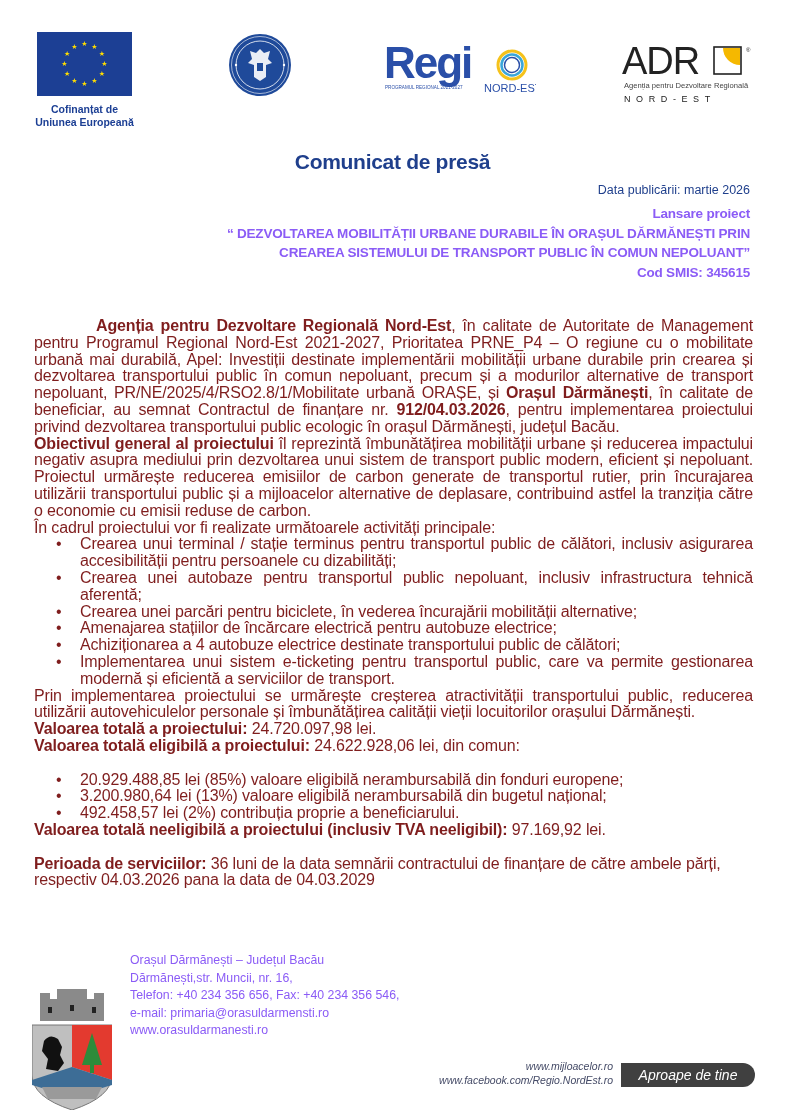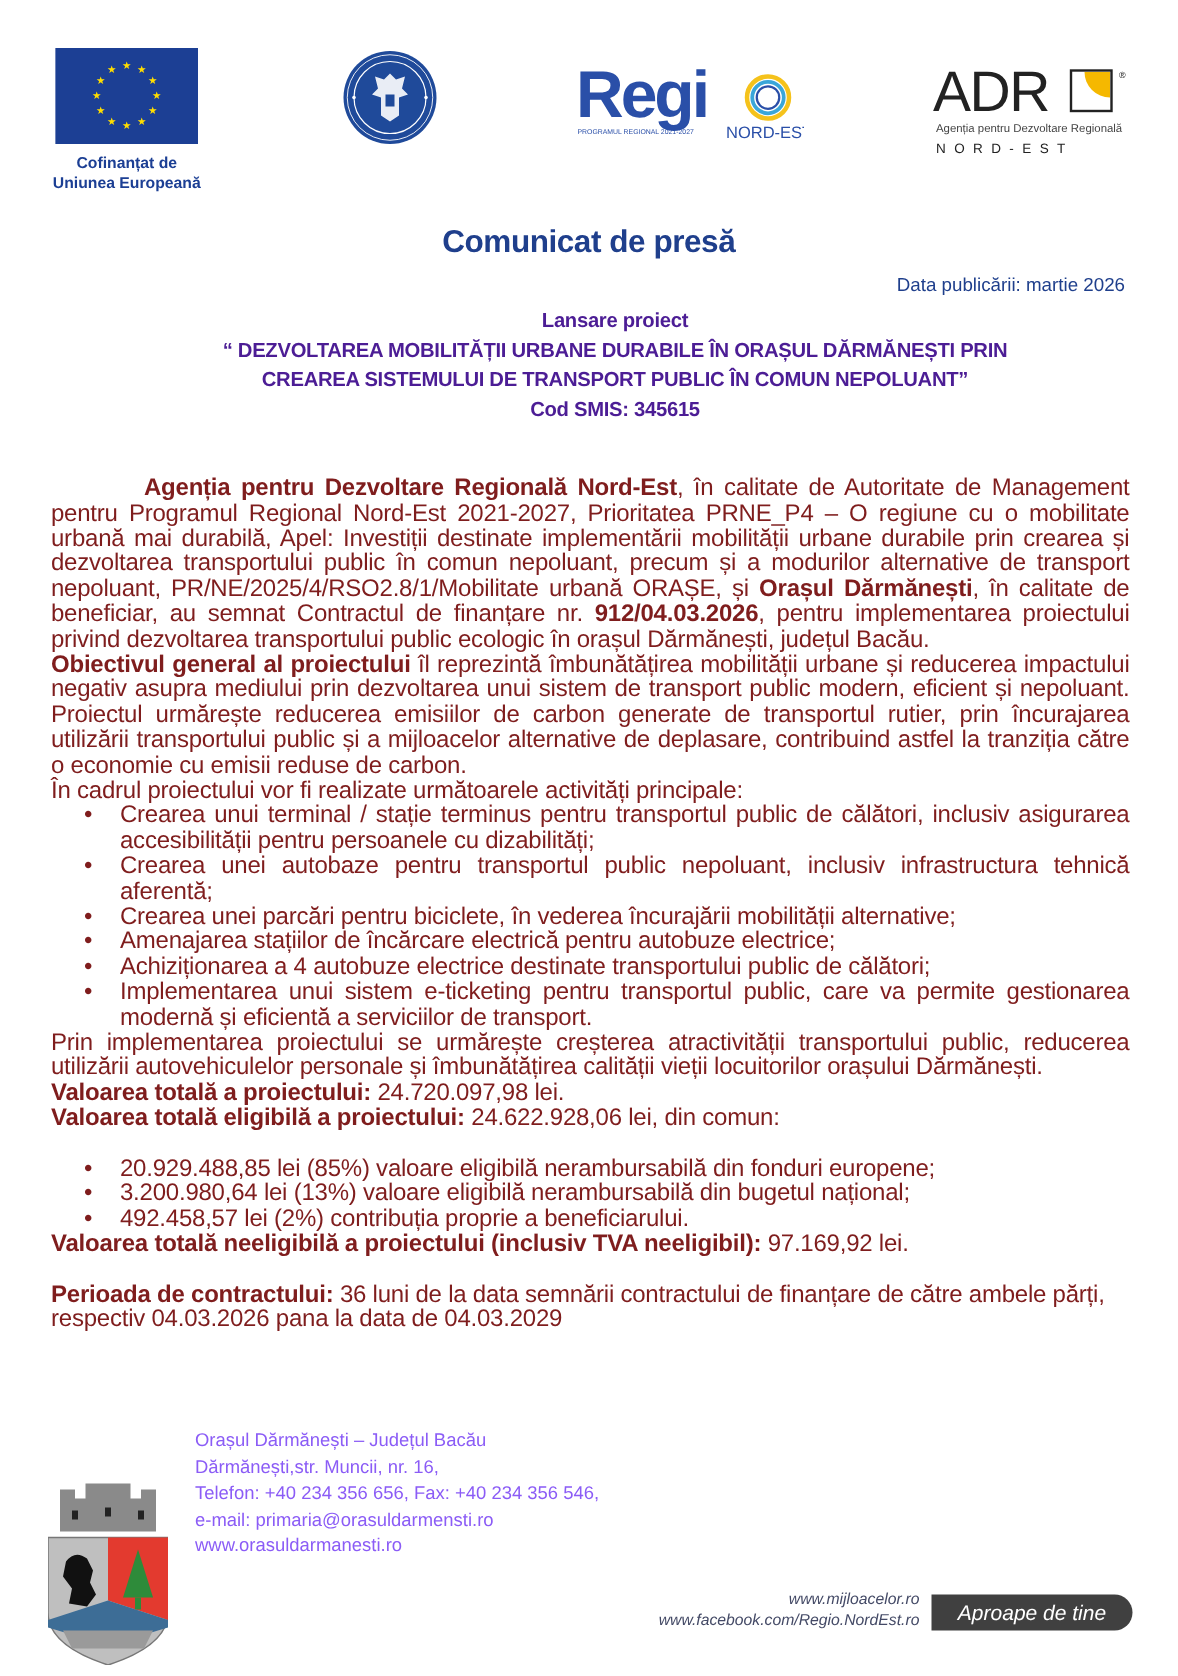--- a/index.html
+++ b/index.html
@@ -11,22 +11,22 @@
   .logo-eu svg { width: 100%; height: 100%; display: block; }
   .eu-caption { position: absolute; left: 22px; top: 103px; width: 125px; text-align: center;
     font-family: "Liberation Sans", sans-serif; font-weight: bold; font-size: 10.5px; line-height: 13px; color: #1c3f94; }
   .logo-gov { position: absolute; left: 228px; top: 33px; width: 64px; height: 64px; }
   .logo-regio { position: absolute; left: 384px; top: 38px; width: 152px; height: 56px; }
   .logo-adr { position: absolute; left: 622px; top: 40px; width: 150px; height: 66px; }
 
   .title { position: absolute; left: 0; width: 785px; top: 150px; text-align: center;
     font-family: "Liberation Sans", sans-serif; font-weight: bold; font-size: 21px; color: #1f3f8c; letter-spacing: -0.3px; }
   .pubdate { position: absolute; right: 35px; top: 183px; font-size: 12.5px; color: #1f3f8c; }
-  .subtitle { position: absolute; left: 70px; width: 680px; top: 204px; text-align: center;
-    font-weight: bold; font-size: 13.5px; line-height: 19.5px; color: #4c1d95; letter-spacing: -0.2px; }
+  .subtitle { position: absolute; left: 70px; width: 680px; top: 204px; text-align: right;
+    font-weight: bold; font-size: 13.5px; line-height: 19.5px; color: #8b5cf6; letter-spacing: -0.2px; }
 
   .body { position: absolute; left: 34px; width: 719px; top: 318px; font-size: 16px; line-height: 16.8px; color: #7f1d1d; letter-spacing: -0.15px; }
   .body p { text-align: justify; }
   .body p.indent { text-indent: 62px; }
   .body b { font-weight: bold; }
   .body ul { list-style: none; margin-left: 22px; }
   .body ul li { position: relative; padding-left: 24px; text-align: justify; }
   .body ul li::before { content: "\2022"; position: absolute; left: 0; top: 0; }
   .spacer { height: 16.8px; }
 
@@ -125,21 +125,21 @@
   <p><b>Valoarea totală a proiectului:</b><span> 24.720.097,98 lei.</span></p>
   <p><b>Valoarea totală eligibilă a proiectului:</b><span> 24.622.928,06 lei, din comun:</span></p>
   <div class="spacer"></div>
   <ul>
     <li>20.929.488,85 lei (85%) valoare eligibilă nerambursabilă din fonduri europene;</li>
     <li>3.200.980,64 lei (13%) valoare eligibilă nerambursabilă din bugetul național;</li>
     <li>492.458,57 lei (2%) contribuția proprie a beneficiarului.</li>
   </ul>
   <p><b>Valoarea totală neeligibilă a proiectului (inclusiv TVA neeligibil):</b><span> 97.169,92 lei.</span></p>
   <div class="spacer"></div>
-  <p style="text-align:left"><b>Perioada de contractului:</b><span> 36 luni de la data semnării contractului de finanțare de către ambele părți, respectiv 04.03.2026 pana la data de 04.03.2029</span></p>
+  <p style="text-align:left"><b>Perioada de serviciilor:</b><span> 36 luni de la data semnării contractului de finanțare de către ambele părți, respectiv 04.03.2026 pana la data de 04.03.2029</span></p>
 </div>
 
 <div class="crest">
   <svg viewBox="0 0 80 125">
 
     <rect x="8" y="14" width="64" height="22" fill="#8a8a8a"></rect>
     <rect x="8" y="8" width="10" height="8" fill="#8a8a8a"></rect>
     <rect x="25" y="4" width="30" height="12" fill="#8a8a8a"></rect>
     <rect x="62" y="8" width="10" height="8" fill="#8a8a8a"></rect>
     <rect x="16" y="22" width="4" height="6" fill="#222"></rect>

